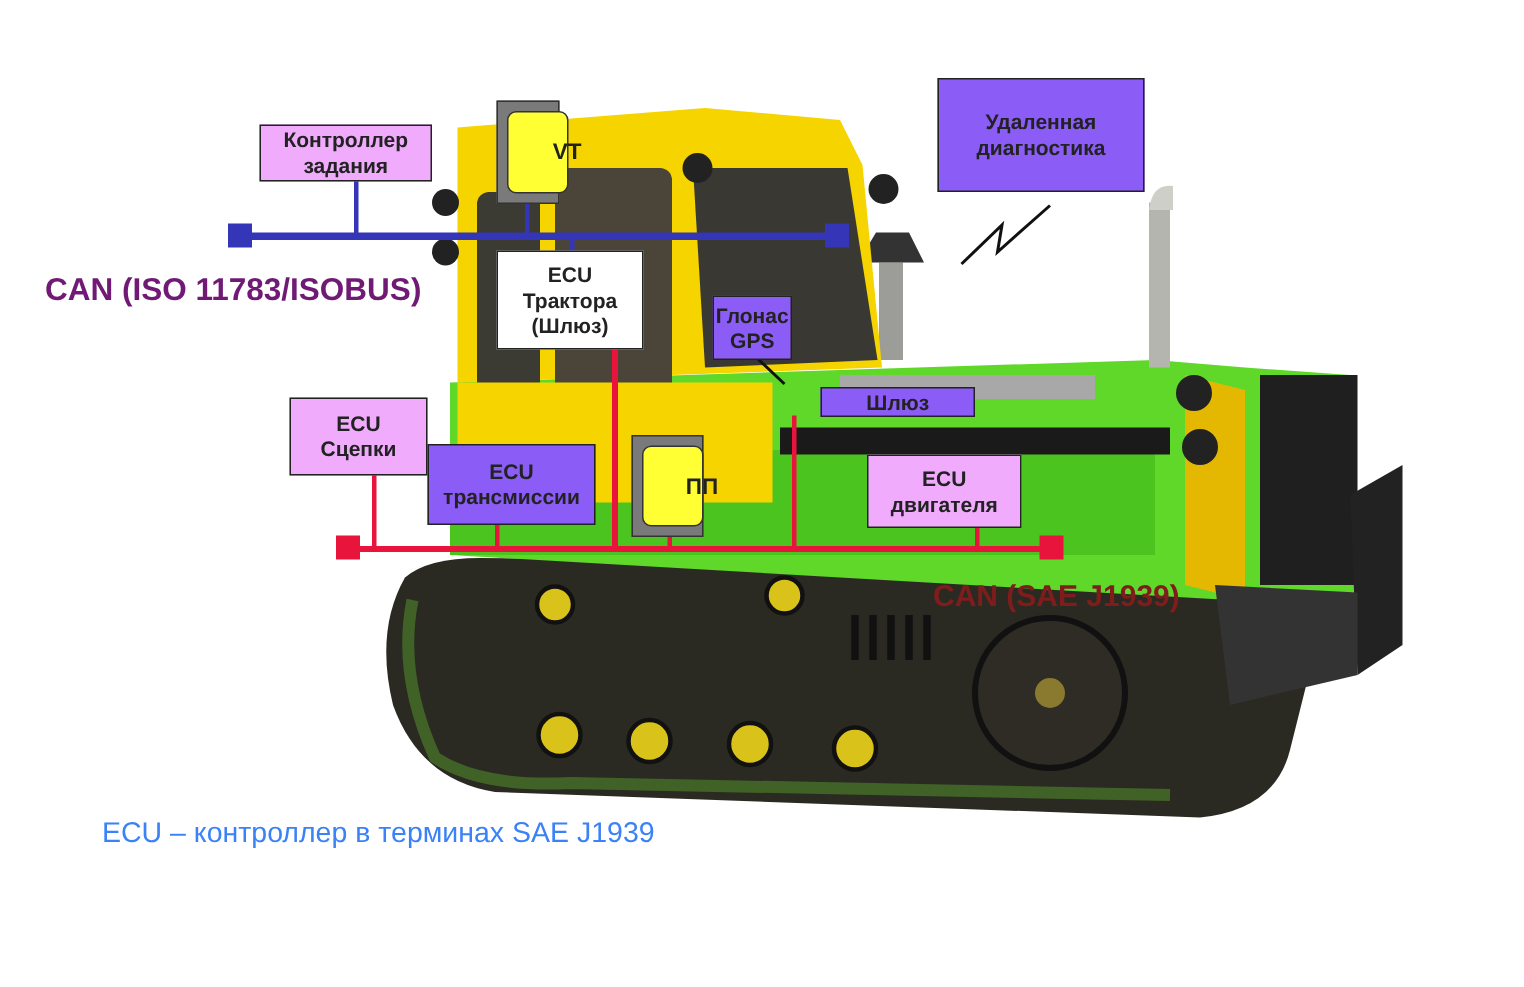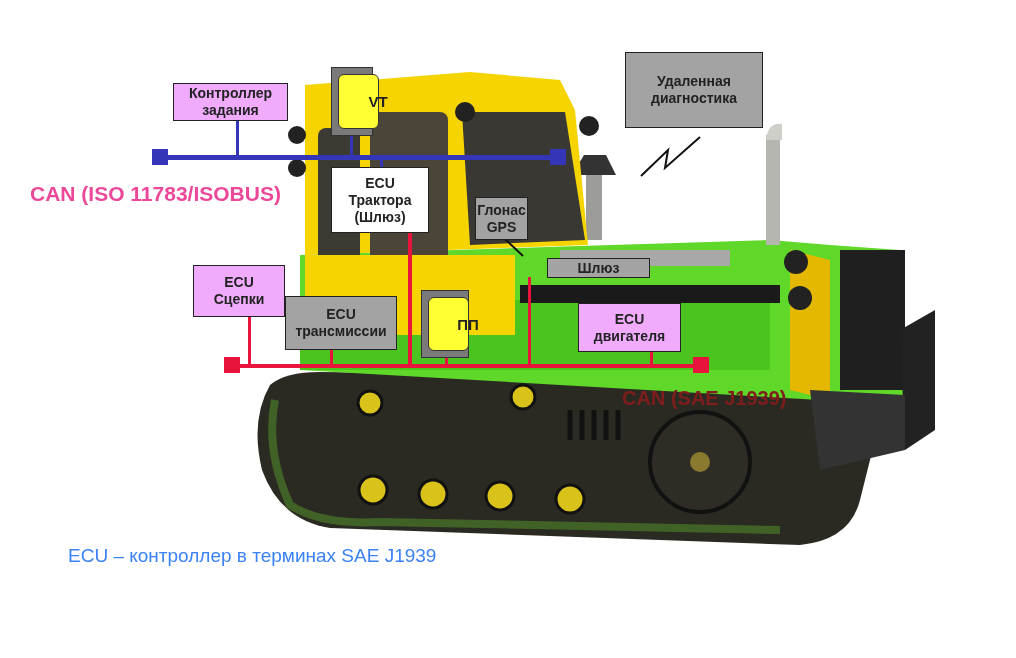--- a/index.html
+++ b/index.html
@@ -1,25 +1,25 @@
 <!DOCTYPE html>
 <html><head>
 <meta charset="utf-8">
 <style>
   html,body{margin:0;padding:0;background:#fff;}
   body{width:1016px;height:658px;position:relative;overflow:hidden;font-family:"Liberation Sans",sans-serif;}
   .box{position:absolute;border:1px solid #222;display:flex;align-items:center;justify-content:center;text-align:center;font-weight:bold;font-size:14px;line-height:17px;color:#222;box-sizing:border-box;white-space:pre-line;}
   .yellow{background:#f0abfc;}
-  .orange{background:#a3a3a3;}
+  .orange{background:#8b5cf6;}
   .white{background:#ffffff;}
   .framed{position:absolute;background:#7a7a7a;border:1px solid #333;box-sizing:border-box;}
   .framed .inner{position:absolute;left:6px;right:6px;top:6px;bottom:6px;background:#ffff33;border:1px solid #333;border-radius:6px;display:flex;align-items:center;justify-content:center;font-weight:bold;font-size:15px;color:#222;padding-left:39px;}
   .bus-blue{position:absolute;background:#3535b8;}
   .bus-red{position:absolute;background:#e8143c;}
-  .can-blue{position:absolute;font-weight:bold;font-size:21px;color:#ec4899;white-space:nowrap;}
+  .can-blue{position:absolute;font-weight:bold;font-size:21px;color:#701a75;white-space:nowrap;}
   .can-red{position:absolute;font-weight:bold;font-size:20px;color:#7f1d1d;white-space:nowrap;}
   .legend{position:absolute;left:68px;top:542px;font-size:19px;line-height:27px;color:#3b82f6;}
   svg{position:absolute;left:0;top:0;}
 </style>
 </head>
 <body>
 
 <svg width="1016" height="658">
 
   <path d="M270 385 Q250 420 262 470 Q280 520 330 528 L800 545 Q850 540 860 500 L880 420 Q870 380 820 378 L320 372 Q285 372 270 385 Z" fill="#2b2a22"></path>

